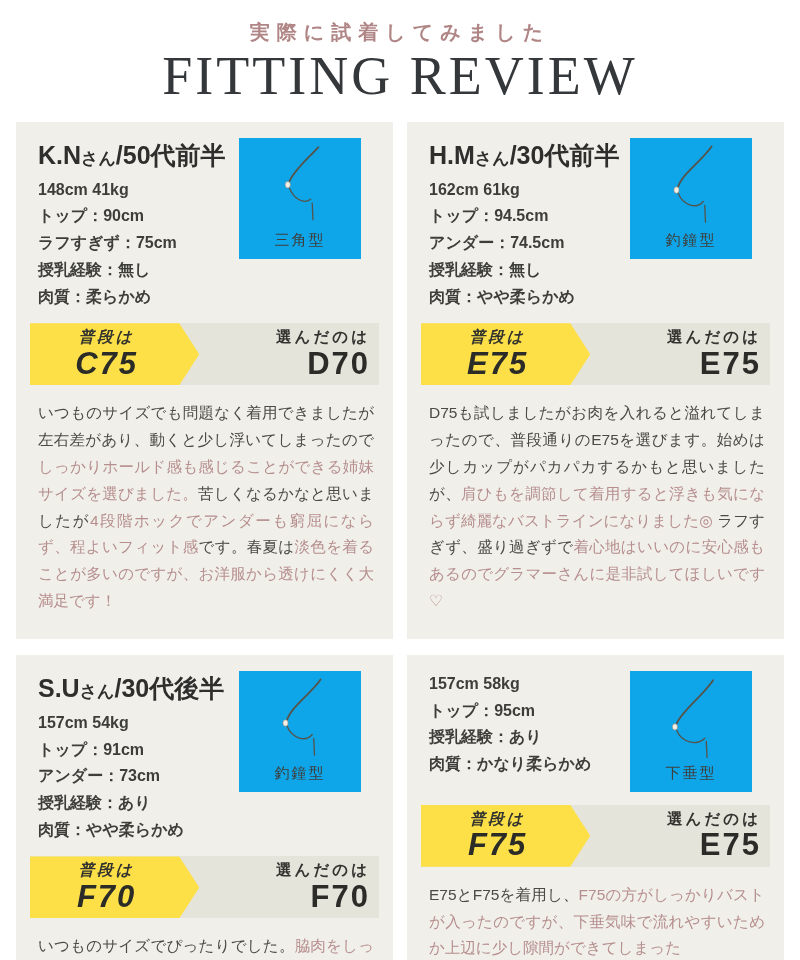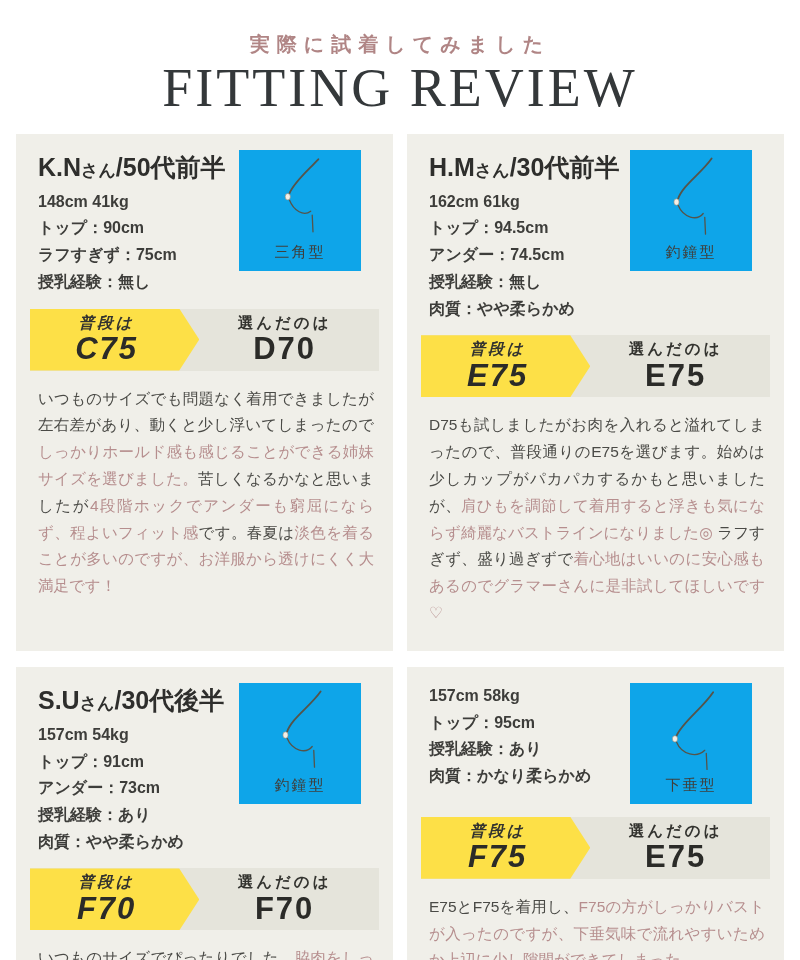--- a/index.html
+++ b/index.html
@@ -1,21 +1,21 @@
 <!DOCTYPE html>
 <html><head>
 <meta charset="utf-8">
 <style>
   html,body{margin:0;padding:0;}
   body{
     width:800px;height:960px;background:#ffffff;overflow:hidden;
     font-family:"Liberation Sans","DejaVu Sans",sans-serif;
     -webkit-font-smoothing:antialiased;
   }
-  .header{padding-top:20px;text-align:center;margin-top:12px;}
+  .header{padding-top:20px;text-align:center;}
   .subtitle{
     font-size:20px;font-weight:700;letter-spacing:7px;
     color:#b08585;line-height:1.2;
   }
   .title{
     font-family:"Liberation Serif","DejaVu Serif",serif;
     font-size:54px;font-weight:400;letter-spacing:3px;
     color:#34383a;line-height:1.05;margin-top:4px;
   }
   .grid{
@@ -46,21 +46,21 @@
     position:relative;margin-top:13px;height:62px;
     background:#e5e4db;display:flex;
   }
   .banner-left{
     width:48.5%;background:#fde047;
     clip-path:polygon(0 0,calc(100% - 20px) 0,100% 50%,calc(100% - 20px) 100%,0 100%);
     display:flex;flex-direction:column;justify-content:center;align-items:center;
     padding-right:16px;box-sizing:border-box;font-style:italic;
   }
   .banner-right{
-    flex:1;display:flex;flex-direction:column;justify-content:center;align-items:center;
+    flex:1;display:flex;flex-direction:column;justify-content:center;align-items:flex-end;
     padding-right:9px;
   }
   .banner-label{font-size:15.5px;font-weight:700;letter-spacing:3px;color:#33332f;line-height:1.25;}
   .banner-size{font-size:31px;font-weight:700;letter-spacing:2px;color:#2b2b28;line-height:1.12;}
   .review{
     margin:15px 5px 0 8px;font-size:15.5px;line-height:1.73;
     color:#4a4a46;text-align:justify;
   }
   .review .hl{color:#b68e8e;}
   .ln{fill:none;stroke:#55544a;stroke-linecap:round;}
@@ -82,20 +82,21 @@
     <div class="card-top">
       <div class="card-info">
         <div class="card-name">
           <span>K.N</span><span class="honorific">さん</span><span>/50代前半</span>
         </div>
         <div>
             <div class="stat-row">148cm 41kg</div>
             <div class="stat-row">トップ：90cm</div>
             <div class="stat-row">ラフすぎず：75cm</div>
             <div class="stat-row">授乳経験：無し</div>
+            <div class="stat-row">肉質：柔らかめ</div>
           </div>
       </div>
       <div class="illust">
         <svg viewBox="0 0 100 110">
           <path class="ln ln-upper" d="M74 3 C60 18 42 33 36 48"></path>
           <path class="ln ln-under" d="M36 56 C42 71 55 78 64 71"></path>
           <path class="ln ln-torso" d="M66 76 L67 98"></path>
           <ellipse class="nip" cx="34" cy="52" rx="3.4" ry="4.2"></ellipse>
         </svg>
         <div class="shape-label">三角型</div>

